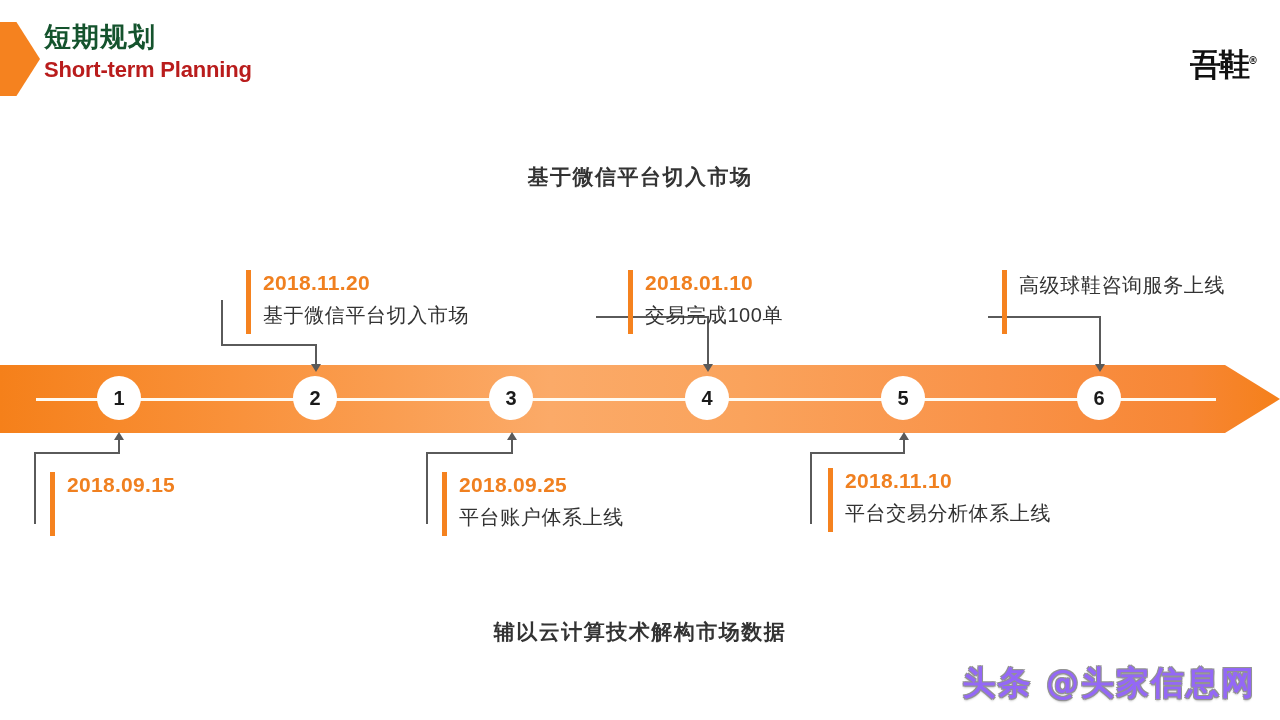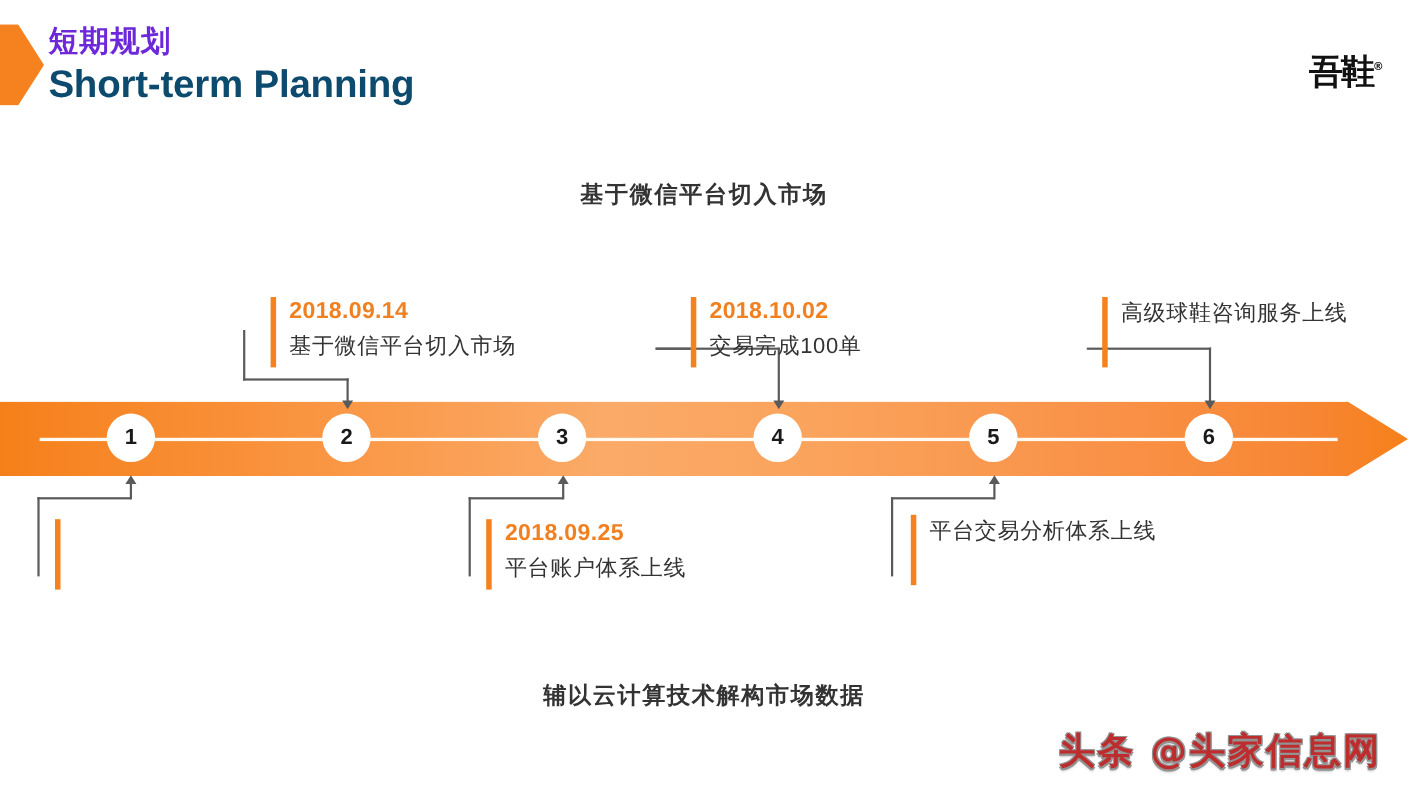--- a/index.html
+++ b/index.html
@@ -24,29 +24,29 @@
     clip-path: polygon(0% 0%, 62% 0%, 100% 50%, 62% 100%, 0% 100%);
   }
   .title-block {
     position: absolute;
     left: 44px; top: 24px;
     line-height: 1.0;
   }
   .title-cn {
     font-size: 27px;
     font-weight: bold;
-    color: #6d28d9;
+    color: #14532d;
     letter-spacing: 1px;
     display: block;
     margin-bottom: 8px;
   }
   .title-en {
-    font-size: 35px;
-    font-weight: bold;
-    color: #0c4a6e;
+    font-size: 22px;
+    font-weight: bold;
+    color: #b91c1c;
     letter-spacing: -0.2px;
     display: block;
   }
 
   
   .logo {
     position: absolute;
     right: 22px; top: 44px;
     font-size: 31px;
     font-weight: bold;
@@ -154,21 +154,21 @@
   }
   .arrow-down { border-top: 8px solid #5A5A5A; }
   .arrow-up   { border-bottom: 8px solid #5A5A5A; }
 
   
   .watermark {
     position: absolute;
     right: 24px; bottom: 14px;
     font-size: 33px;
     font-weight: bold;
-    color: #b91c1c;
+    color: #8b5cf6;
     letter-spacing: 2px;
     text-shadow:
       -1px -1px 0 #8a8a8a,  1px -1px 0 #8a8a8a,
       -1px  1px 0 #8a8a8a,  1px  1px 0 #8a8a8a,
        0px  2px 2px rgba(120,120,120,.55);
     opacity: .92;
     font-family: "DejaVu Sans", sans-serif;
   }
 </style>
 </head>
@@ -240,45 +240,47 @@
 
   <div class="connector">
     <div class="seg v" style="left:810px; top:452px; height:72px;"></div>
     <div class="seg h" style="left:810px; top:452px; width:94px;"></div>
     <div class="seg v" style="left:903px; top:440px; height:14px;"></div>
     <div class="arrow-up" style="left:899px; top:432px;"></div>
   </div>
 
   <div class="card two-line" style="left:246px; top:268px;">
     <div class="accent"></div>
-    <div class="date">2018.09.14</div>
+    <div class="date">2018.11.20</div>
     <div class="desc">基于微信平台切入市场</div>
   </div>
 
   <div class="card two-line" style="left:628px; top:268px;">
     <div class="accent"></div>
-    <div class="date">2018.10.02</div>
+    <div class="date">2018.01.10</div>
     <div class="desc">交易完成100单</div>
   </div>
 
   <div class="card two-line" style="left:1002px; top:268px;">
     <div class="accent"></div>
     <div class="desc">高级球鞋咨询服务上线</div>
   </div>
 
   <div class="card two-line" style="left:50px; top:470px;">
     <div class="accent"></div>
+    <div class="date">2018.09.15</div>
   </div>
 
   <div class="card two-line" style="left:442px; top:470px;">
     <div class="accent"></div>
     <div class="date">2018.09.25</div>
     <div class="desc">平台账户体系上线</div>
   </div>
 
   <div class="card two-line" style="left:828px; top:466px;">
     <div class="accent"></div>
+    <div class="date">2018.11.10</div>
     <div class="desc">平台交易分析体系上线</div>
   </div>
 
   <div class="watermark">头条 @头家信息网</div>
 
 </div>
 
 </body></html>

